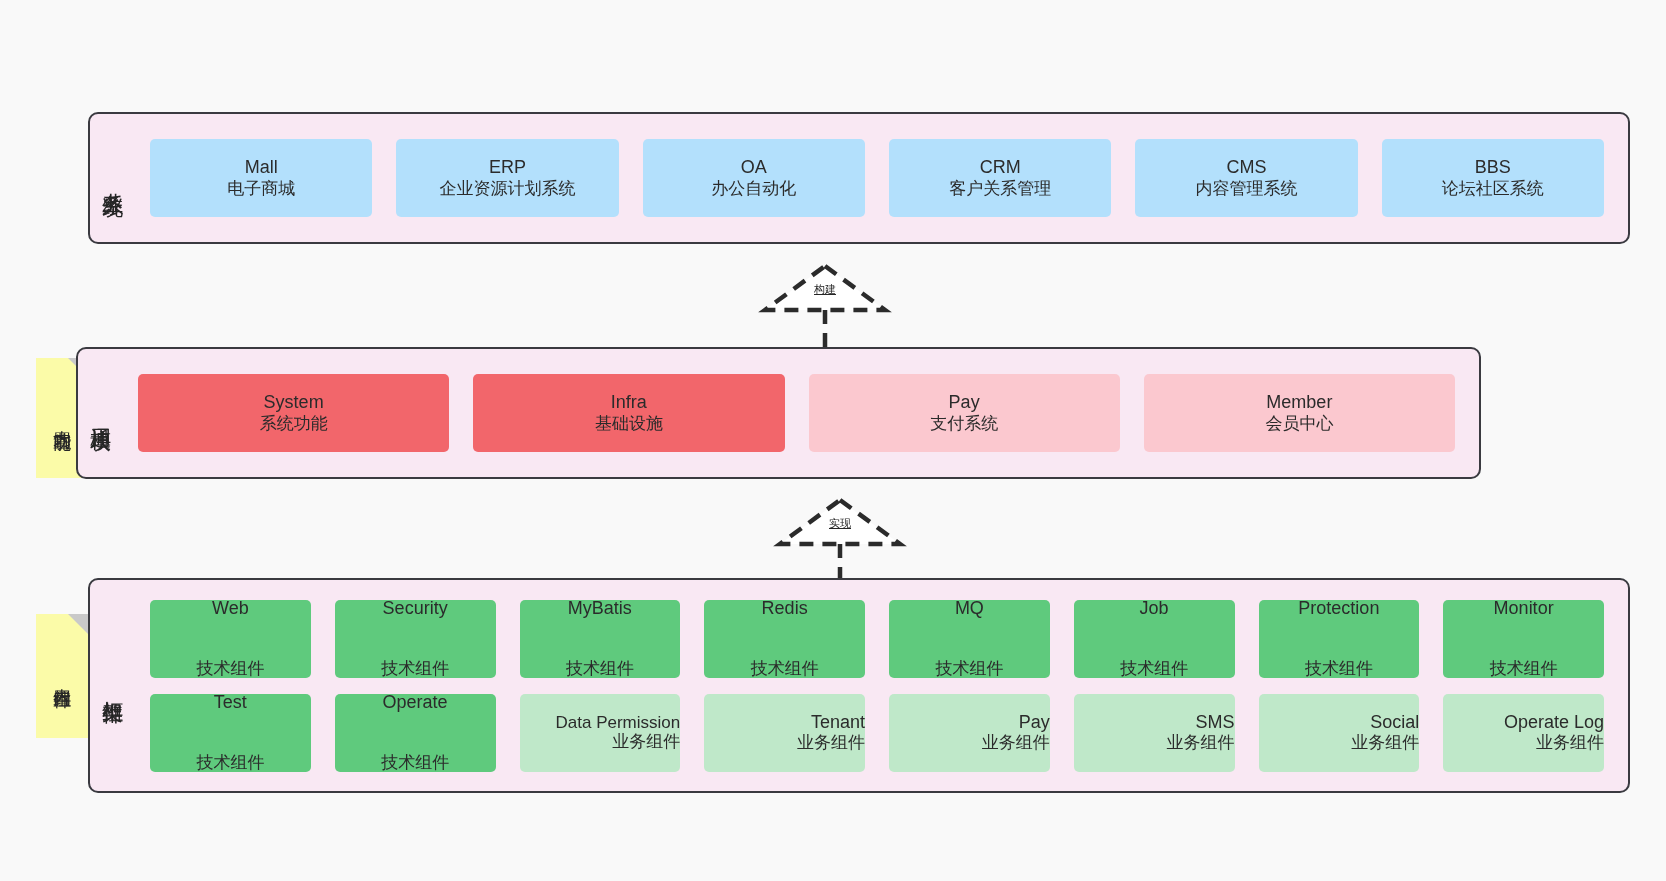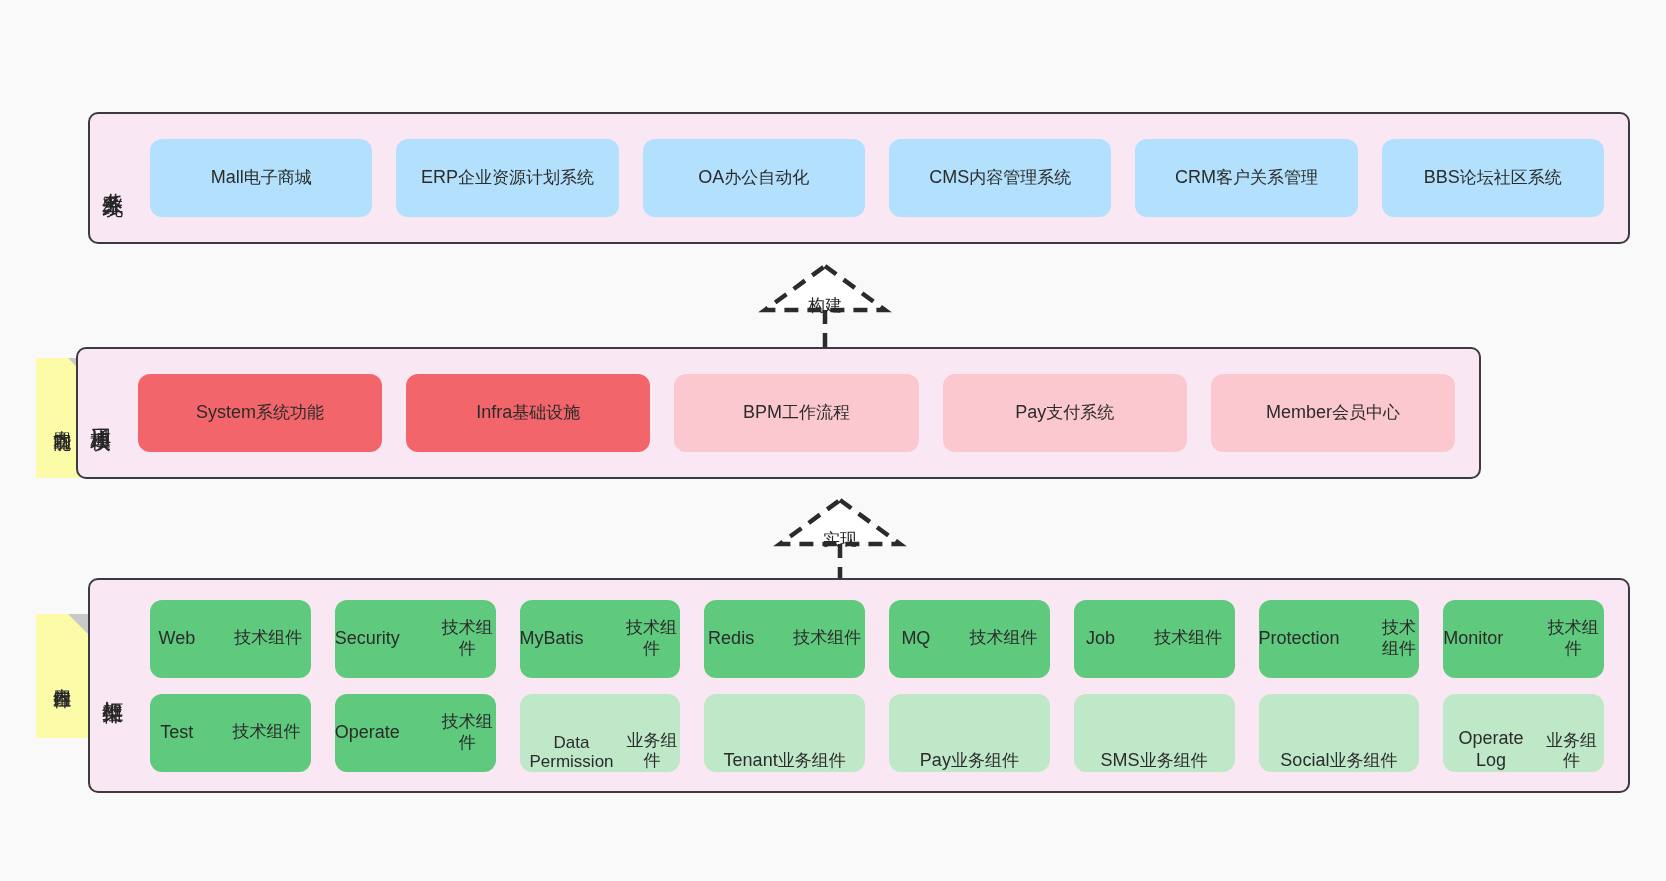--- a/index.html
+++ b/index.html
@@ -58,22 +58,23 @@
     display: flex;
     width: 100%;
     gap: 0;
   }
 
   
   .card {
     flex: 1 1 0;
     margin: 0 12px;
     height: 78px;
-    border-radius: 12px;
-    display: flex;
+    border-radius: 5px;
+    display: flex;
+    flex-direction: column;
     align-items: center;
     justify-content: center;
     text-align: center;
     line-height: 1.2;
     color: #2b2b2b;
   }
   .card .en { font-size: 18px; }
   .card .cn { font-size: 17px; }
   .card.wrap .en { font-size: 17px; line-height: 1.12; }
 
@@ -111,25 +112,26 @@
   .connector {
     position: absolute;
     width: 180px;
     height: 100px;
   }
   .connector svg { display: block; overflow: visible; }
   .connector .conn-label {
     position: absolute;
     left: 50%;
     transform: translateX(-50%);
-    top: 36px;
-    font-size: 17px;
+    top: 24px;
+    font-size: 11px;
     color: #262626;
     background: transparent;
     white-space: nowrap;
+    text-decoration: underline;
   }
 </style>
 </head>
 <body>
 
 <div id="canvas">
 
   <div class="layer" id="layer-0" style="left:88px; top:112px; width:1542px; height:132px;">
     <div class="layer-title">业务系统</div>
     <div class="layer-body">
@@ -140,26 +142,26 @@
         </div>
         <div class="card c-blue">
           <span class="en">ERP</span>
           <span class="cn">企业资源计划系统</span>
         </div>
         <div class="card c-blue">
           <span class="en">OA</span>
           <span class="cn">办公自动化</span>
         </div>
         <div class="card c-blue">
+          <span class="en">CRM</span>
+          <span class="cn">客户关系管理</span>
+        </div>
+        <div class="card c-blue">
           <span class="en">CMS</span>
           <span class="cn">内容管理系统</span>
-        </div>
-        <div class="card c-blue">
-          <span class="en">CRM</span>
-          <span class="cn">客户关系管理</span>
         </div>
         <div class="card c-blue">
           <span class="en">BBS</span>
           <span class="cn">论坛社区系统</span>
         </div>
       </div>
     </div>
   </div>
 
   <div class="connector" style="left:735px; top:258px;">
@@ -181,24 +183,20 @@
       <div class="row">
         <div class="card c-red">
           <span class="en">System</span>
           <span class="cn">系统功能</span>
         </div>
         <div class="card c-red">
           <span class="en">Infra</span>
           <span class="cn">基础设施</span>
         </div>
         <div class="card c-pink">
-          <span class="en">BPM</span>
-          <span class="cn">工作流程</span>
-        </div>
-        <div class="card c-pink">
           <span class="en">Pay</span>
           <span class="cn">支付系统</span>
         </div>
         <div class="card c-pink">
           <span class="en">Member</span>
           <span class="cn">会员中心</span>
         </div>
       </div>
     </div>
   </div>

